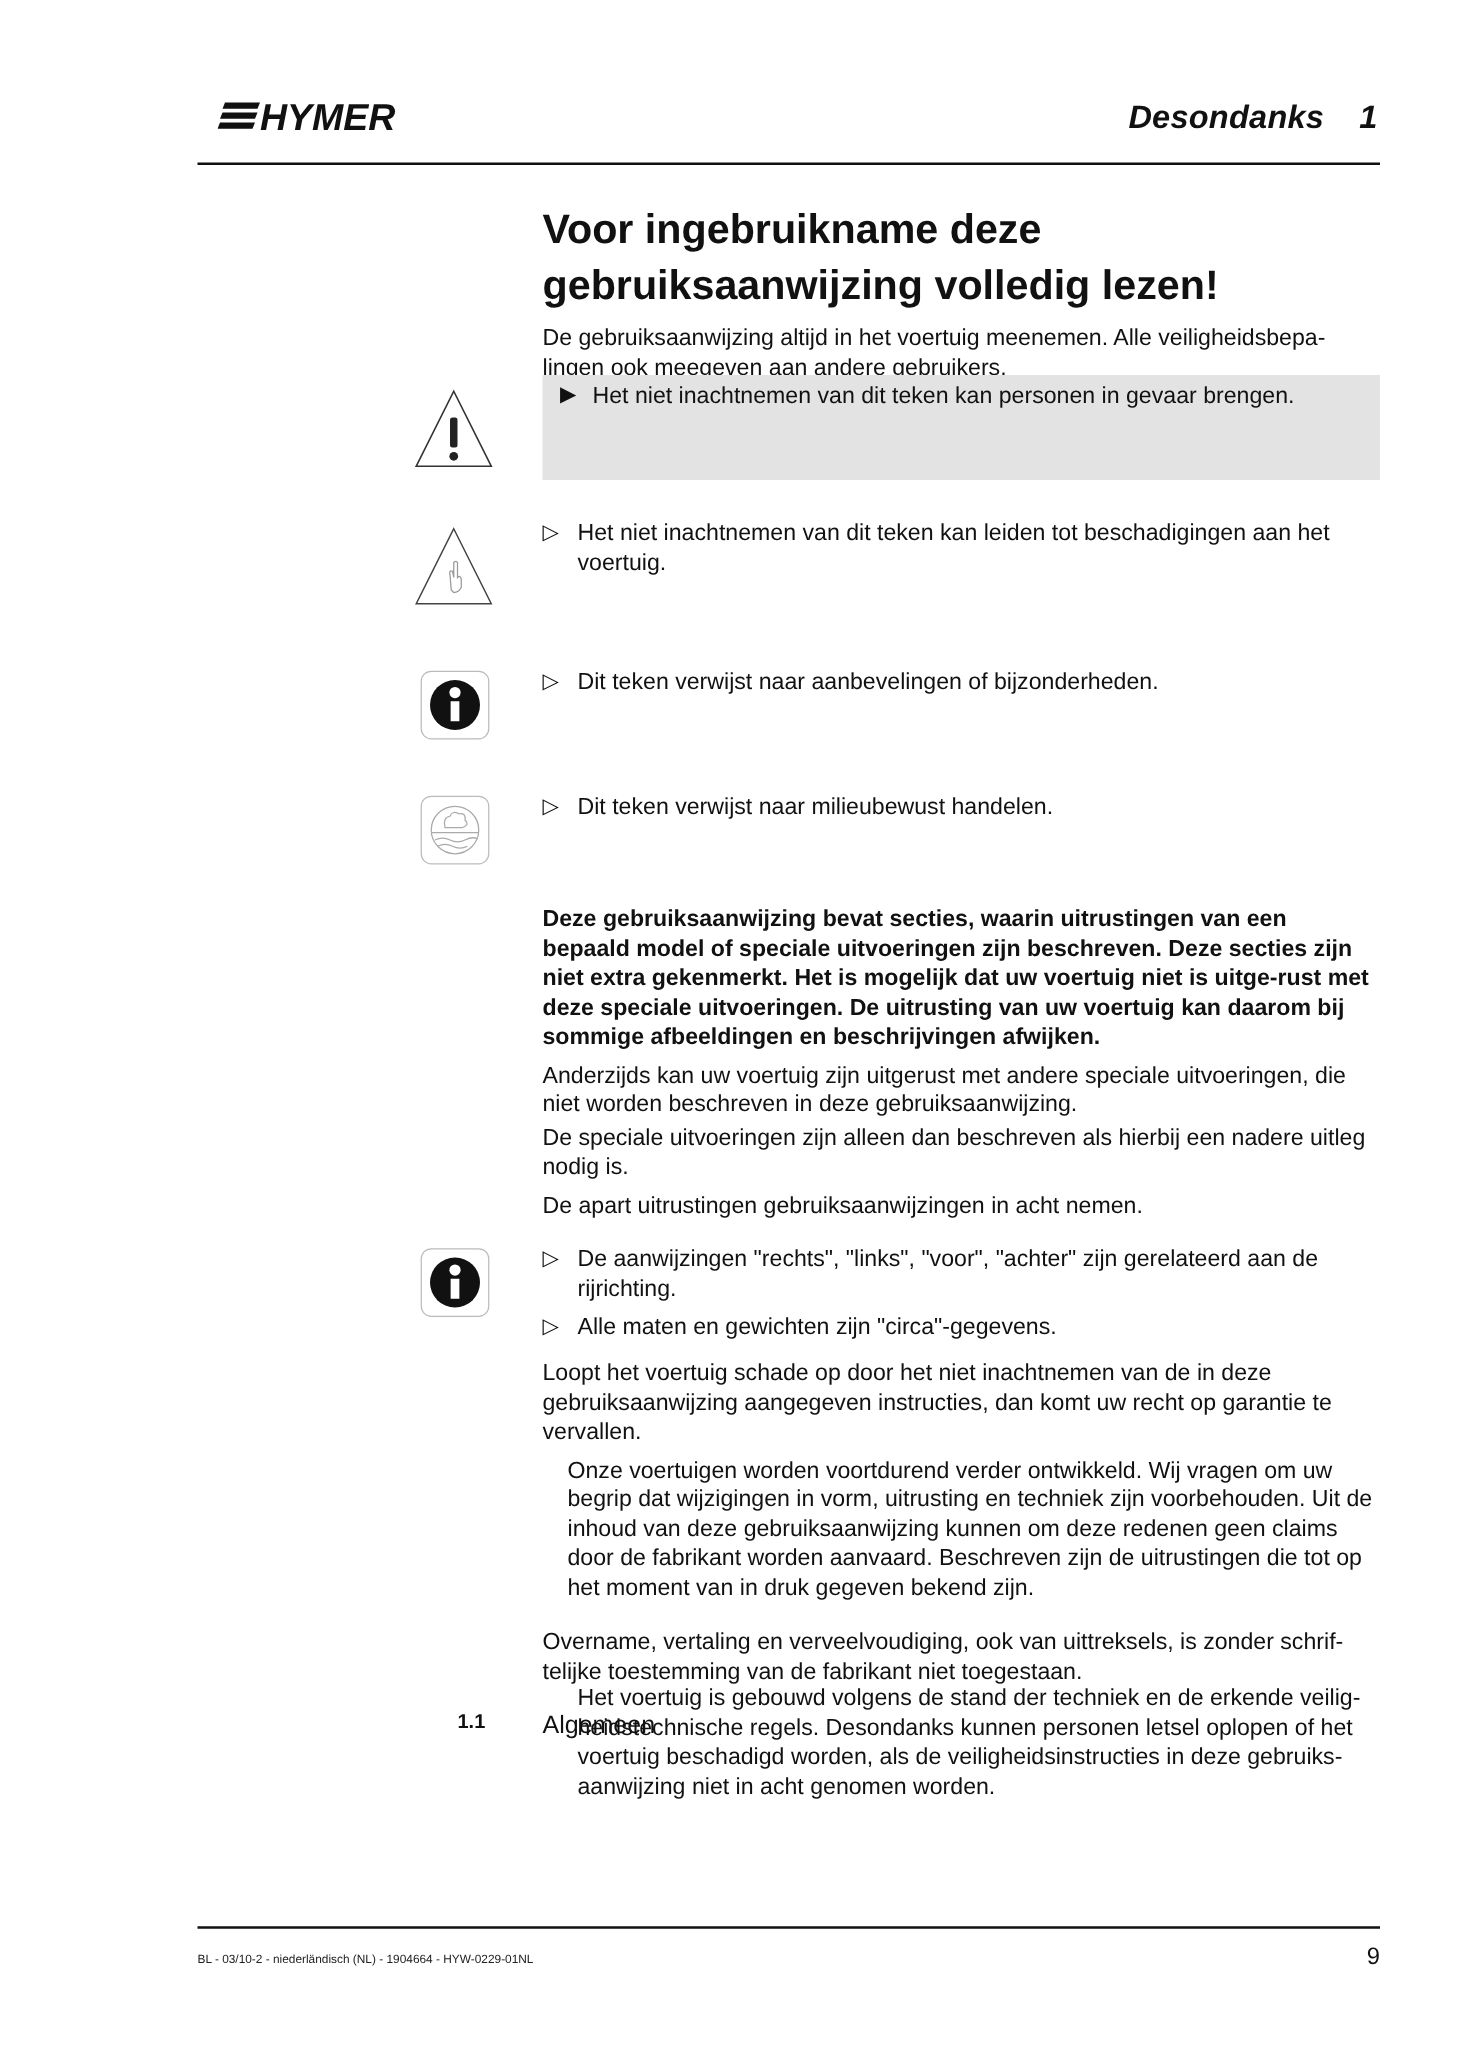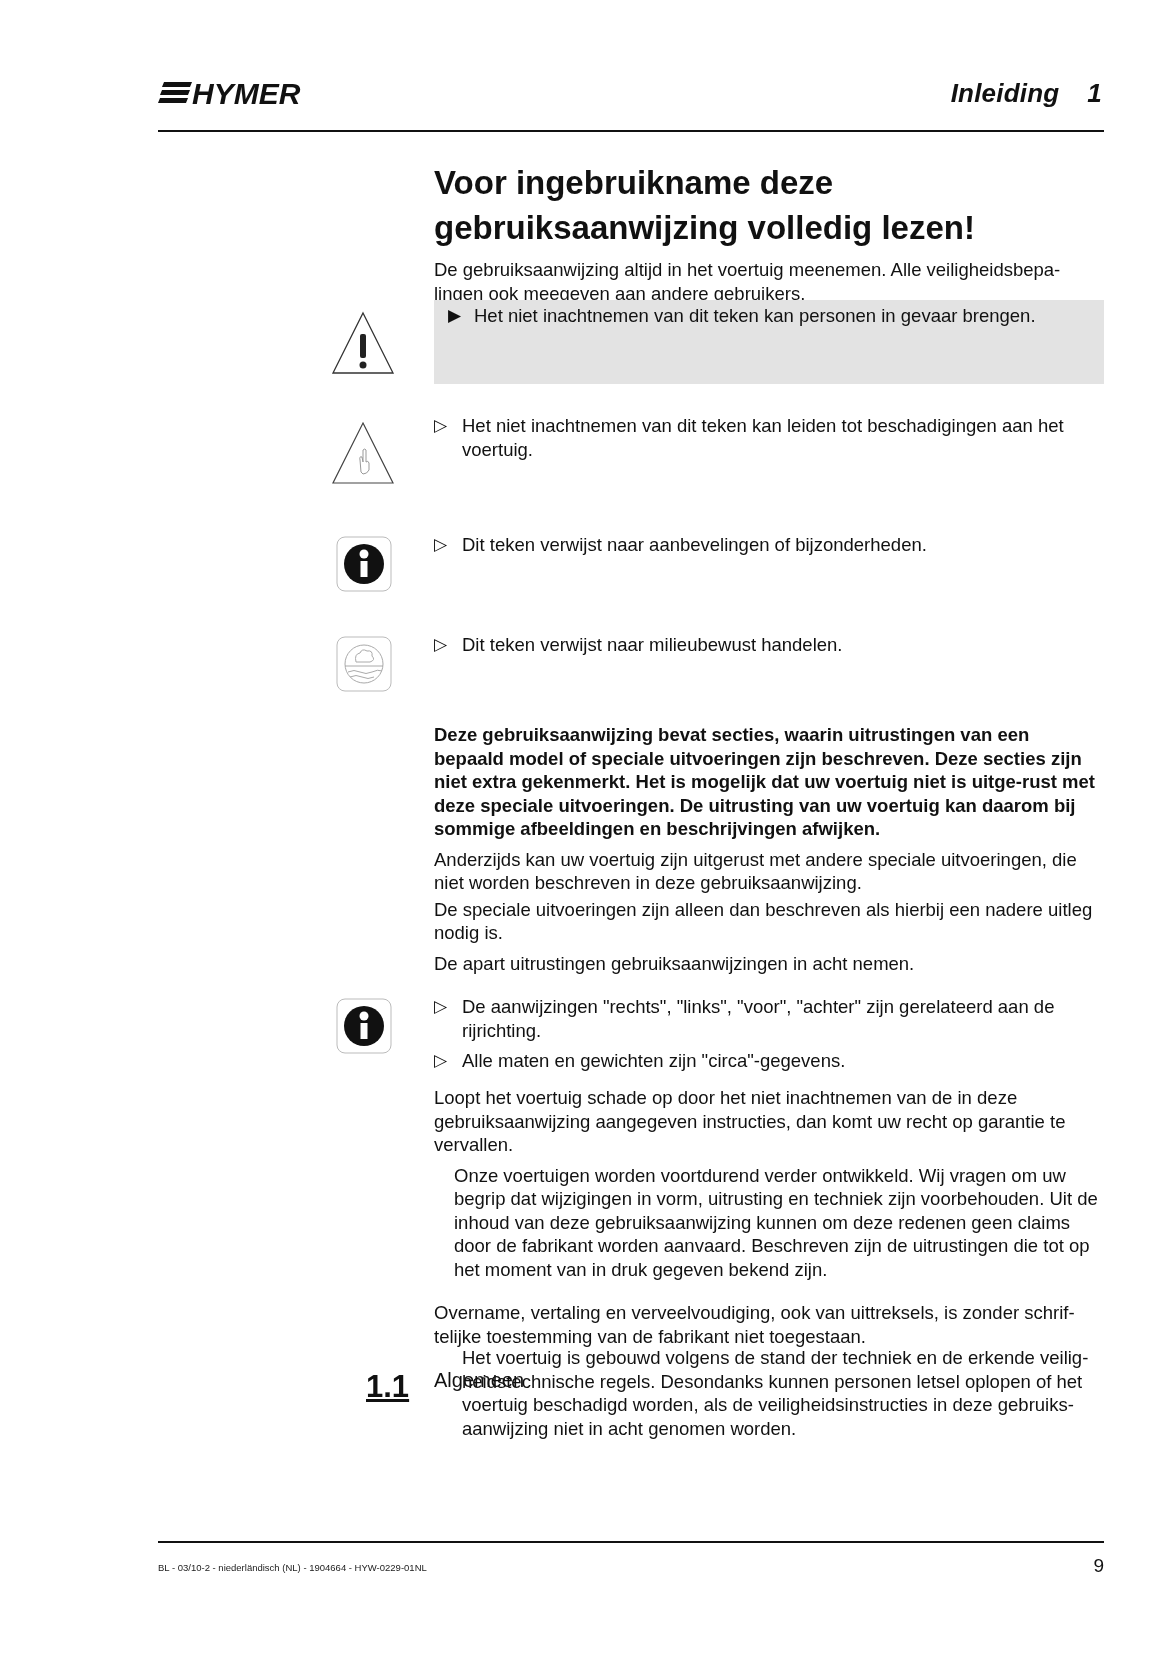--- a/index.html
+++ b/index.html
@@ -2,21 +2,21 @@
 <html><head>
 <meta charset="utf-8">
 <style>
   html, body { margin: 0; padding: 0; background: #ffffff; }
   body {
     width: 1166px; height: 1654px; position: relative; overflow: hidden;
     font-family: "Liberation Sans", sans-serif; color: #111111;
   }
   .abs { position: absolute; }
   .logo {
-    left: 158px; top: 76px; width: 165px; height: 34px;
+    left: 174px; top: 76px; width: 165px; height: 34px;
   }
   .logo svg { width: 100%; height: 100%; display: block; }
   .header-title {
     right: 64px; top: 78px; font-size: 26px; font-weight: bold; font-style: italic;
     letter-spacing: 0.2px;
   }
   .header-title .num { margin-left: 28px; }
   .rule { left: 158px; width: 946px; height: 2px; background: #111; }
   .content { left: 434px; width: 670px; font-size: 18.5px; line-height: 23.5px; }
   h1.main-title {
@@ -25,40 +25,40 @@
   p { margin: 0; }
   .warn-box {
     left: 434px; width: 670px; height: 84px; background: #e3e3e3; top: 300px;
   }
   .bullet-row { display: flex; align-items: flex-start; }
   .bullet-row .marker { width: 28px; flex: 0 0 28px; font-size: 17px; line-height: 23.5px; }
   .bullet-row .marker.filled { width: 40px; flex: 0 0 40px; padding-left: 14px; box-sizing: border-box; }
   .icon-col { left: 330px; width: 66px; }
   .icon-col svg { display: block; }
   .bold-para { font-weight: bold; }
-  .section-num { left: 366px; font-size: 31px; font-weight: bold; text-decoration: underline; }
+  .section-num { left: 366px; font-size: 16px; font-weight: bold; }
   .section-title { left: 434px; font-size: 20px; font-weight: normal; }
   .footer-text { left: 158px; font-size: 9.5px; color: #222; }
   .page-num { right: 62px; font-size: 19px; }
 </style>
 </head>
 <body>
 
 <div class="abs logo">
   <svg viewBox="0 0 165 34">
     <g fill="#111">
       <polygon points="6,6 34,6 32,11 4,11"></polygon>
       <polygon points="4,14 32,14 30,19 2,19"></polygon>
       <polygon points="2,22 30,22 28,27 0,27"></polygon>
     </g>
     <text x="34" y="28" font-family="Liberation Sans, sans-serif" font-size="30" font-weight="bold" font-style="italic" fill="#111">HYMER</text>
   </svg>
 </div>
 <div class="abs header-title">
-  <span>Inleiding</span><span class="num">1</span>
+  <span>Desondanks</span><span class="num">1</span>
 </div>
 <div class="abs rule" style="top:130px;"></div>
 
 <div class="abs content" style="top:160px;">
   <h1 class="main-title">Voor ingebruikname deze gebruiksaanwijzing volledig lezen!</h1>
   <p style="margin-top:8px;">De gebruiksaanwijzing altijd in het voertuig meenemen. Alle veiligheidsbepa-lingen ook meegeven aan andere gebruikers.</p>
 </div>
 
 <div class="abs warn-box"></div>
 <div class="abs icon-col" style="top:310px;">

